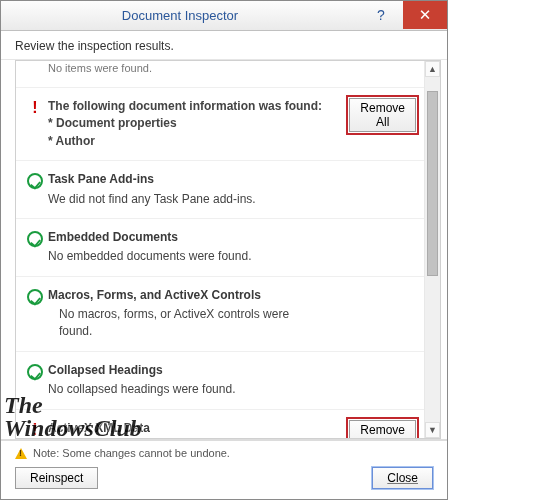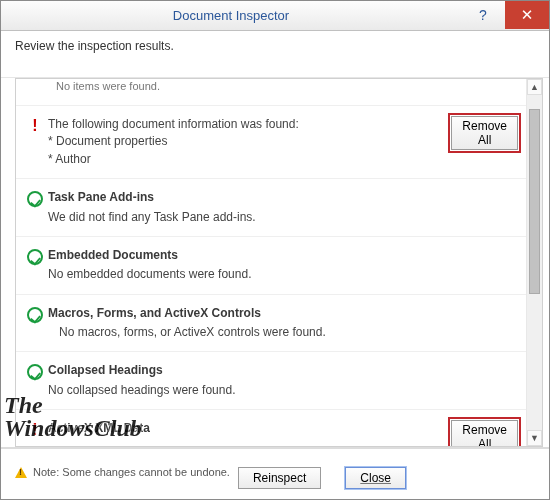--- a/index.html
+++ b/index.html
@@ -3,21 +3,21 @@
 <meta charset="utf-8">
 <style>
   * { box-sizing: border-box; margin: 0; padding: 0; }
   body {
     font-family: "Segoe UI", Tahoma, sans-serif;
     background: #fff;
     width: 550px; height: 500px;
     overflow: hidden;
   }
   .window {
-    width: 550px; height: 500px;
+    width: 448px; height: 500px;
     border: 1px solid #8a8a8a;
     display: flex; flex-direction: column;
     background: #fff;
   }
   .titlebar {
     height: 30px;
     background: linear-gradient(#fdfdfd, #eaeaea);
     display: flex; align-items: center;
     border-bottom: 1px solid #c0c0c0;
     position: relative;
@@ -27,21 +27,21 @@
     color: #2b579a; font-size: 13px; font-weight: 400;
   }
   .winbtns { display: flex; height: 100%; }
   .winbtn {
     width: 44px; height: 28px; display:flex; align-items:center; justify-content:center;
     font-size: 12px; cursor:pointer; color:#555;
   }
   .winbtn.help { font-size: 14px; color:#2b579a; }
   .winbtn.close { background:#c84031; color:#fff; font-size:15px; }
   .subheader {
-    padding: 8px 14px 24px 14px;
+    padding: 8px 14px 6px 14px;
     font-size: 12px; color:#333;
   }
   .content-wrap {
     flex:1; padding: 0 6px 0 14px; overflow:hidden; position:relative;
     border-top:1px solid #e6e6e6;
   }
   .scroll-area {
     height: 100%; overflow:hidden;
     border:1px solid #d0d0d0;
     position:relative;
@@ -73,27 +73,27 @@
   .sec-title{ font-weight:700; color:#3a3a3a; margin-bottom:2px;}
   .sec-action{ width:92px; display:flex; justify-content:flex-end; padding-top:0; }
   .removebtn{
     font-size:12px; padding:2px 10px; background:linear-gradient(#fdfdfd,#ececec);
     border:1px solid #9b9b9b; cursor:pointer; outline:2px solid #c1272d; outline-offset:1px;margin-left:44px;
   }
   .clip-top .sec-main{ font-size:11px; color:#777; }
   .footer {
     border-top:2px solid #dcdcdc;
     padding:6px 14px 10px 14px;
-    display:flex; gap:8px;
+    display:flex; flex-direction:column; gap:8px;
     background:#fff;
   }
   .note { display:flex; align-items:center; gap:6px; font-size:11px; color:#555;}
   .note .tri { width:0;height:0;border-left:6px solid transparent;border-right:6px solid transparent;border-bottom:11px solid #f2b400; position:relative;}
   .note .tri::after{content:"!";position:absolute; left:-2px; top:0px; font-size:9px; font-weight:bold; color:#5a3a00;}
-  .footer-btns{ display:flex; justify-content:flex-end; gap:24px;margin-top:12px;}
+  .footer-btns{ display:flex; justify-content:space-between; gap:24px;}
   .fbtn{
     font-size:12px; padding:3px 14px; background:linear-gradient(#fdfdfd,#ececec);
     border:1px solid #9b9b9b; cursor:pointer;
   }
   .fbtn.primary{ border:1px solid #6a8fd8; box-shadow:0 0 0 1px #a8c3f0; text-decoration:underline; text-decoration-color:#777;}
   .watermark{
     position:absolute; left:4px; bottom:60px; font-weight:800; font-style:italic;
     color:#000; opacity:.85; font-size:24px; line-height:.95;
     font-family: Georgia, "Times New Roman", serif;
     pointer-events:none; z-index:50;
@@ -113,30 +113,30 @@
   </div>
 
   <div class="subheader">Review the inspection results.</div>
 
   <div class="content-wrap">
     <div class="scroll-area">
       <div class="scroll-inner" id="sections-host">
           <div class="section clip-top">
             <div class="sec-icon"></div>
             <div class="sec-main">
-              <div style="white-space: pre-line; margin-left: 8px;">No items were found.</div>
+              <div style="white-space: pre-line;">No items were found.</div>
             </div>
             <div class="sec-action"></div>
           </div>
           <div class="section">
             <div class="sec-icon">
               <div class="warn-ico">!</div>
             </div>
             <div class="sec-main">
-              <div style="white-space: pre-line;">The following document information was found:
+              <div style="white-space: pre-line; font-weight: bold;">The following document information was found:
 * Document properties
 * Author</div>
             </div>
             <div class="sec-action">
               <button class="removebtn">Remove All</button>
             </div>
           </div>
           <div class="section">
             <div class="sec-icon">
               <div class="ok-ico"></div>

